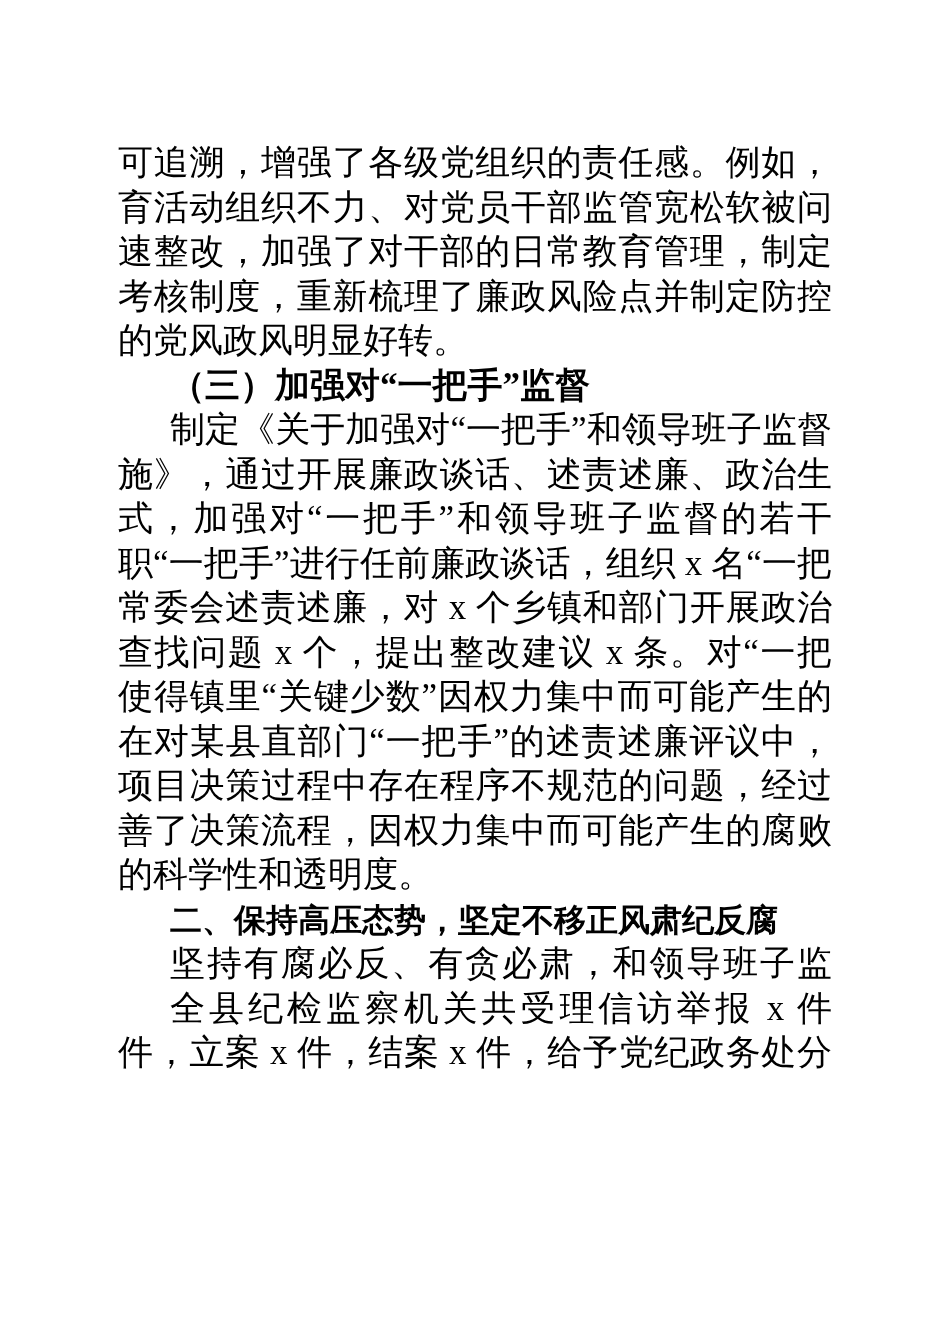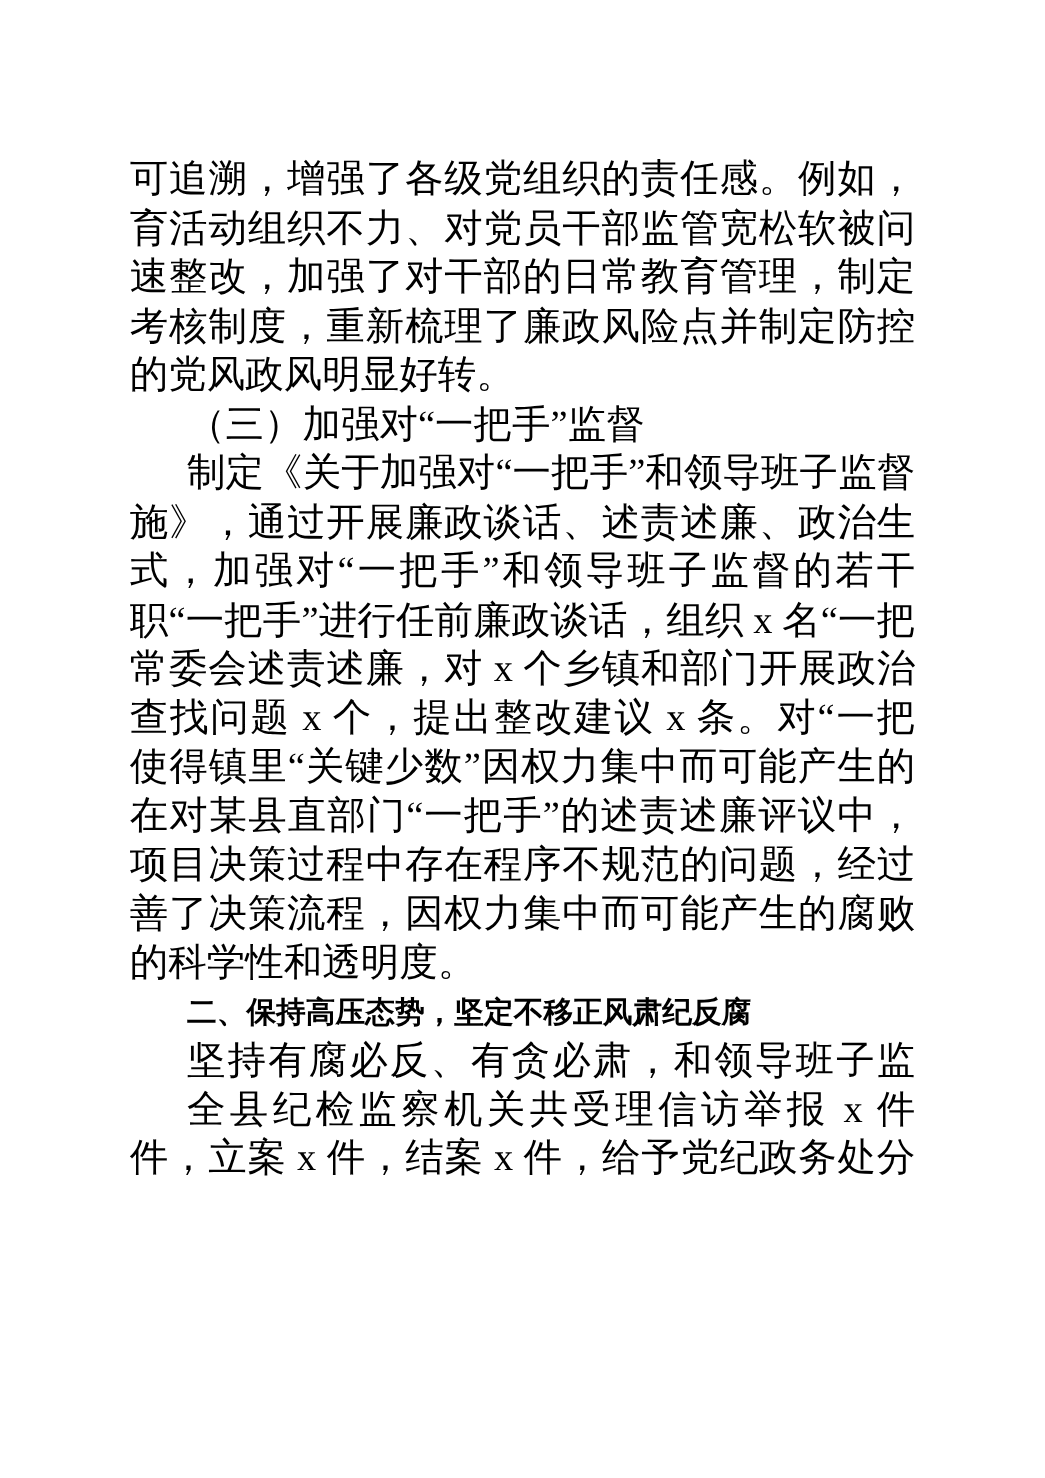--- a/index.html
+++ b/index.html
@@ -35,27 +35,27 @@
   }
   .t-line.para-end {
     text-align-last: left;
     -moz-text-align-last: left;
   }
   .indent2 {
     text-indent: 52px;
   }
   .h-kai {
     font-family: "Liberation Serif", serif;
-    font-weight: 400;
+    font-weight: 700;
     text-align: left;
   }
   .h-hei {
     font-family: Liberation Serif, serif;
     font-weight: 700;
-    font-size: 27px;
+    font-size: 32px;
     text-align: left;
   }
 </style>
 </head>
 <body>
 
 <div class="page">
   <div class="doc-text" id="doc-text">
       <div class="t-line body-line">可追溯，增强了各级党组织的责任感。例如，某镇因在廉政教</div>
       <div class="t-line body-line">育活动组织不力、对党员干部监管宽松软被问责后，镇党委迅</div>

